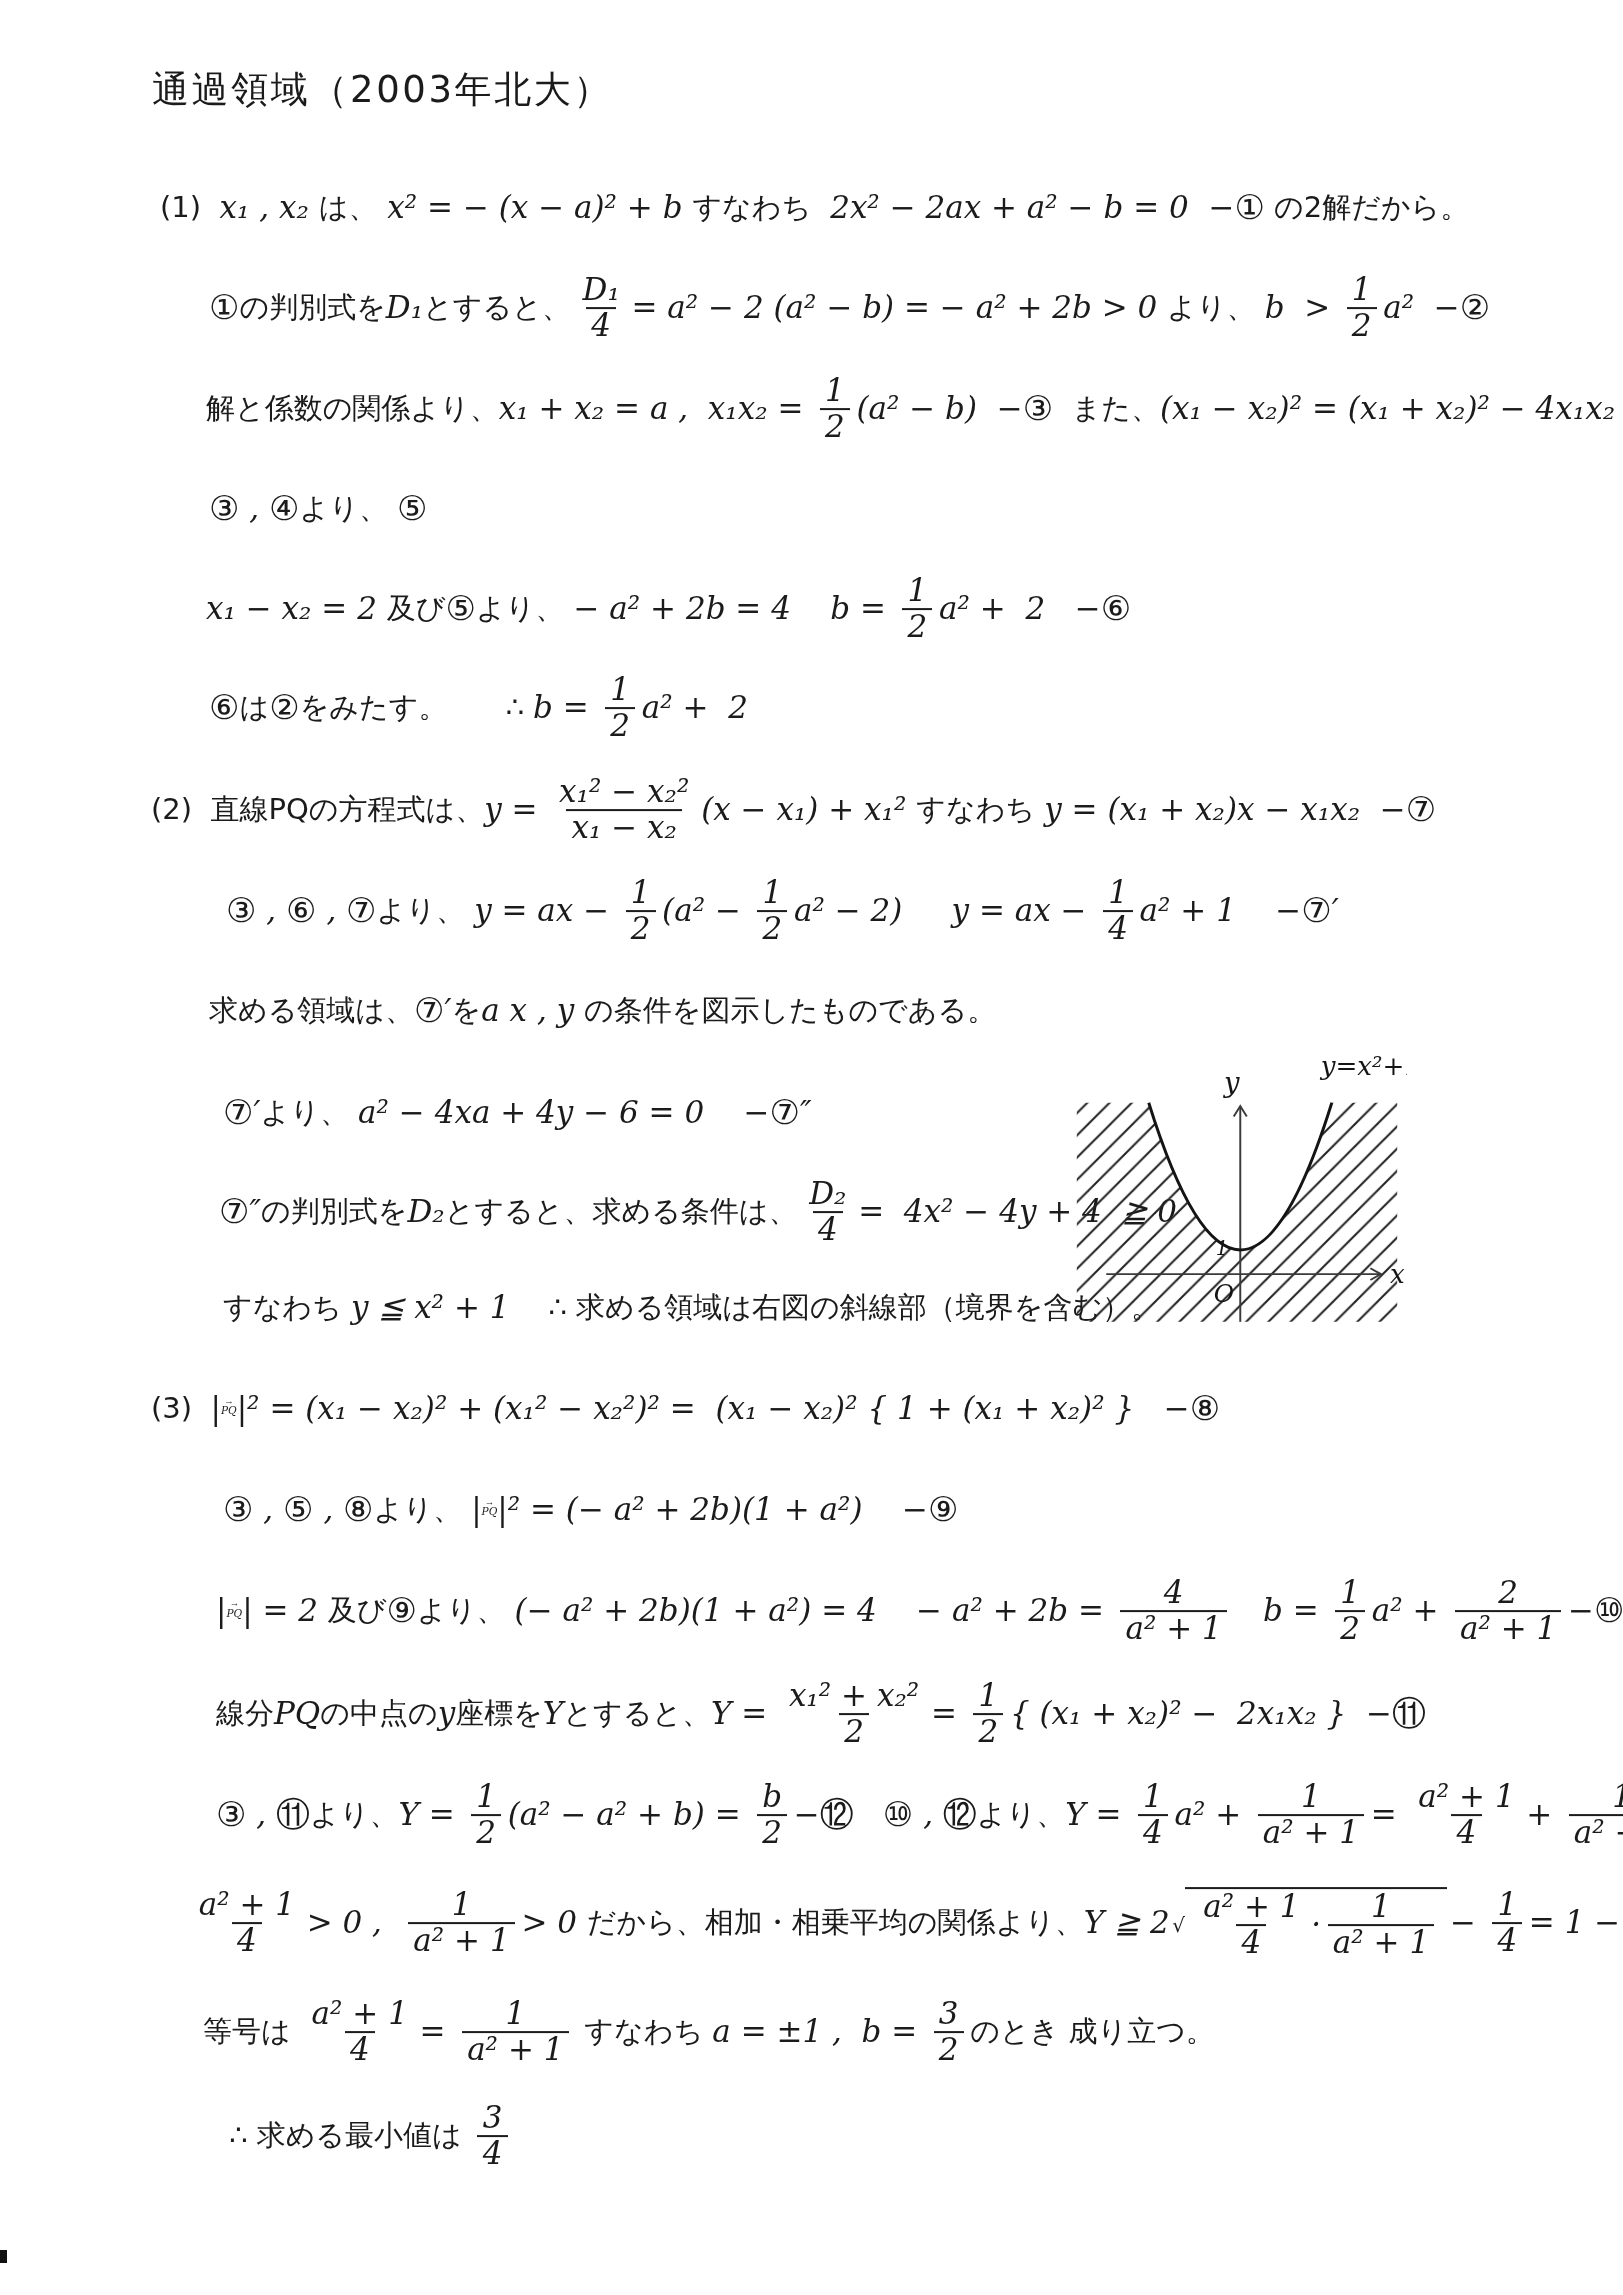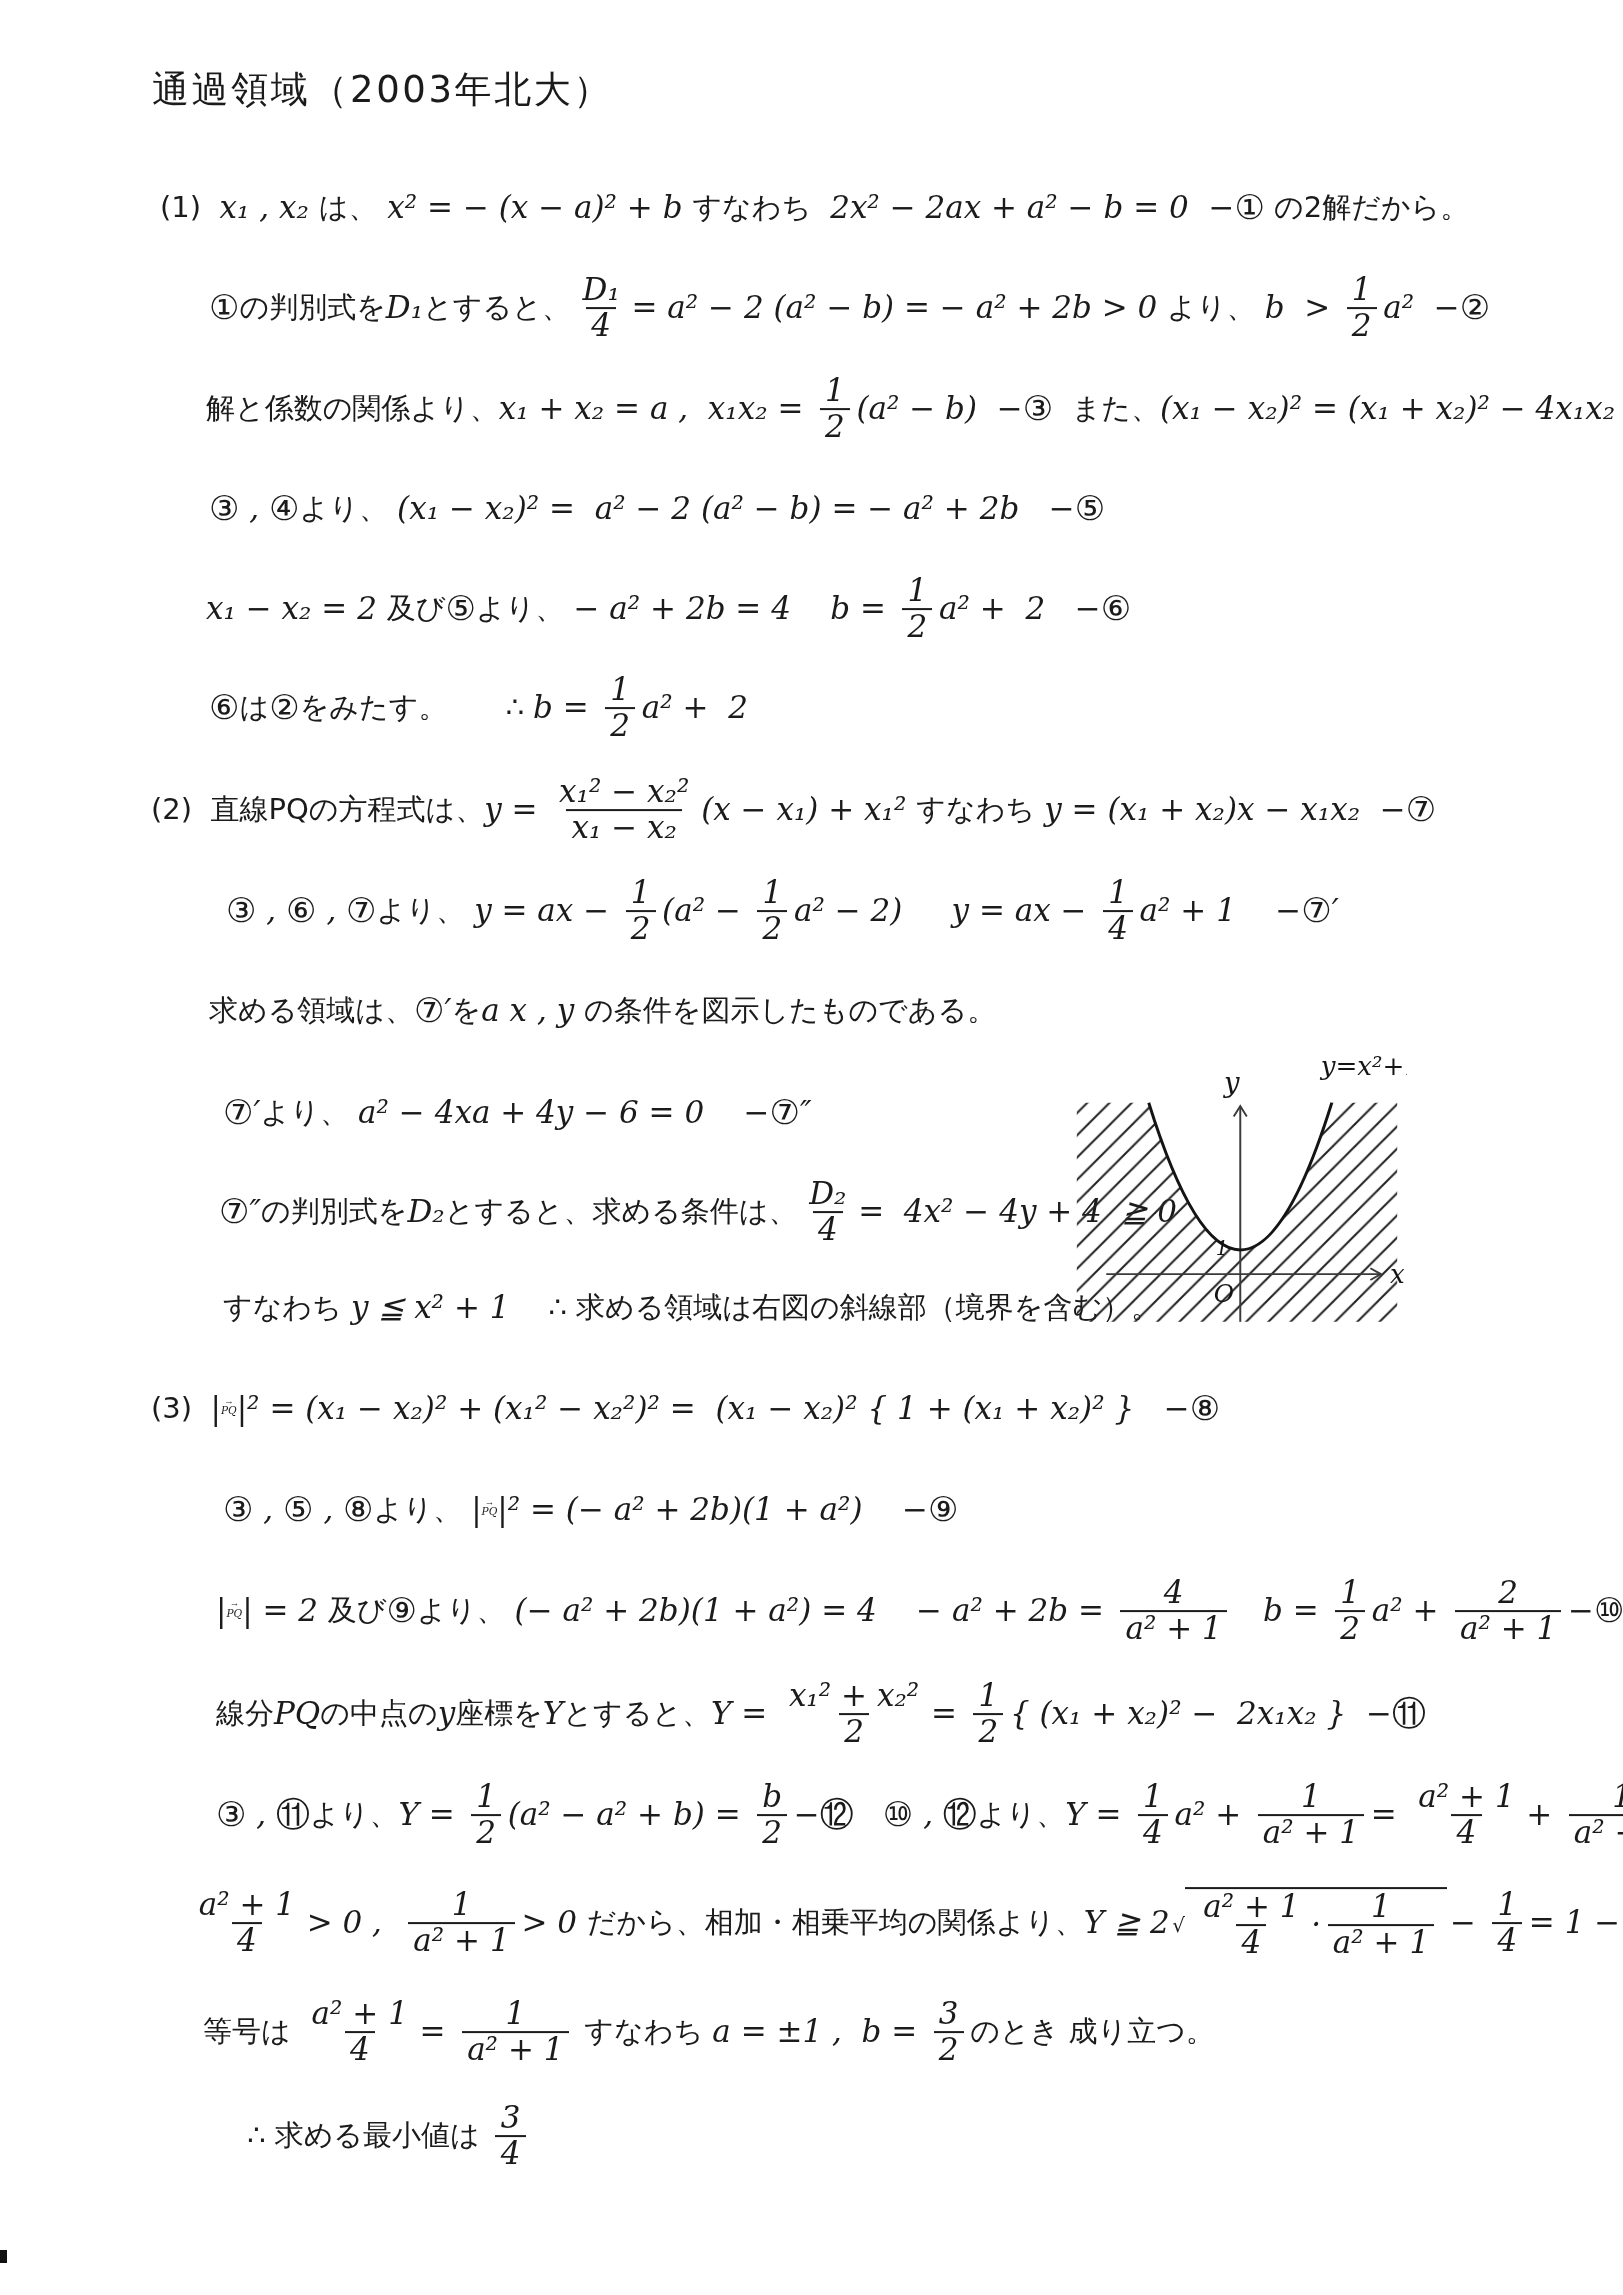--- a/index.html
+++ b/index.html
@@ -51,37 +51,37 @@
 <body>
 
 <div class="page" style="background: rgb(255, 255, 255); color: rgb(27, 27, 27);">
 
   <div class="title">通過領域（2003年北大）</div>
 
   <div id="lines">
       <div class="line" style="left: 160px; top: 208px;"><span class="t">(1)  </span><span class="m">x₁ , x₂ </span><span class="t">は、</span><span class="m"> x² = − (x − a)² + b </span><span class="t">すなわち </span><span class="m"> 2x² − 2ax + a² − b = 0  −</span><span class="c">①</span><span class="t"> の2解だから。</span></div>
       <div class="line" style="left: 209px; top: 308px;"><span class="c">①</span><span class="t">の判別式を</span><span class="m">D₁</span><span class="t">とすると、</span><span class="frac"><span class="num m"><span class="m">D₁</span></span><span class="den m"><span class="m">4</span></span></span><span class="m">= a² − 2 (a² − b) = − a² + 2b &gt; 0 </span><span class="t">より、 </span><span class="m">b  &gt; </span><span class="frac"><span class="num m"><span class="m">1</span></span><span class="den m"><span class="m">2</span></span></span><span class="m">a²  −</span><span class="c">②</span></div>
       <div class="line" style="left: 206px; top: 409px;"><span class="t">解と係数の関係より、</span><span class="m">x₁ + x₂ = a ,  x₁x₂ = </span><span class="frac"><span class="num m"><span class="m">1</span></span><span class="den m"><span class="m">2</span></span></span><span class="m">(a² − b)  −</span><span class="c">③</span><span class="t">  また、</span><span class="m">(x₁ − x₂)² = (x₁ + x₂)² − 4x₁x₂  −</span></div>
-      <div class="line" style="left: 209px; top: 509px;"><span class="c">③</span><span class="m"> , </span><span class="c">④</span><span class="t">より、 </span><span class="m">(x₁ − x₂)² =  a² − 2 (a² − b) = − a² + 2b   −</span><span class="c">⑤</span></div>
+      <div class="line" style="left: 209px; top: 509px;"><span class="c">③</span><span class="m"> , </span><span class="c">④</span><span class="t">より、 </span><span class="c">⑤</span></div>
       <div class="line" style="left: 206px; top: 609px;"><span class="m">x₁ − x₂ = 2 </span><span class="t">及び</span><span class="c">⑤</span><span class="t">より、 </span><span class="m">− a² + 2b = 4    b = </span><span class="frac"><span class="num m"><span class="m">1</span></span><span class="den m"><span class="m">2</span></span></span><span class="m">a² +  2   −</span><span class="c">⑥</span></div>
       <div class="line" style="left: 209px; top: 708px;"><span class="c">⑥</span><span class="t">は</span><span class="c">②</span><span class="t">をみたす。　　∴ </span><span class="m">b = </span><span class="frac"><span class="num m"><span class="m">1</span></span><span class="den m"><span class="m">2</span></span></span><span class="m">a² +  2</span></div>
       <div class="line" style="left: 151px; top: 810px;"><span class="t">(2)  直線PQの方程式は、</span><span class="m">y = </span><span class="frac"><span class="num m"><span class="m">x₁² − x₂²</span></span><span class="den m"><span class="m">x₁ − x₂</span></span></span><span class="m">(x − x₁) + x₁² </span><span class="t">すなわち </span><span class="m">y = (x₁ + x₂)x − x₁x₂  −</span><span class="c">⑦</span></div>
       <div class="line" style="left: 226px; top: 911px;"><span class="c">③</span><span class="m"> , </span><span class="c">⑥</span><span class="m"> , </span><span class="c">⑦</span><span class="t">より、 </span><span class="m">y = ax − </span><span class="frac"><span class="num m"><span class="m">1</span></span><span class="den m"><span class="m">2</span></span></span><span class="m">(a² − </span><span class="frac"><span class="num m"><span class="m">1</span></span><span class="den m"><span class="m">2</span></span></span><span class="m">a² − 2)     y = ax − </span><span class="frac"><span class="num m"><span class="m">1</span></span><span class="den m"><span class="m">4</span></span></span><span class="m">a² + 1    −</span><span class="c">⑦</span><span class="m">′</span></div>
       <div class="line" style="left: 209px; top: 1011px;"><span class="t">求める領域は、</span><span class="c">⑦</span><span class="m">′</span><span class="t">を</span><span class="m">a</span><span class="m"> x , y </span><span class="t">の条件を図示したものである。</span></div>
       <div class="line" style="left: 223px; top: 1113px;"><span class="c">⑦</span><span class="m">′</span><span class="t">より、 </span><span class="m">a² − 4xa + 4y − 6 = 0    −</span><span class="c">⑦</span><span class="m">″</span></div>
       <div class="line" style="left: 219px; top: 1212px;"><span class="c">⑦</span><span class="m">″</span><span class="t">の判別式を</span><span class="m">D₂</span><span class="t">とすると、求める条件は、</span><span class="frac"><span class="num m"><span class="m">D₂</span></span><span class="den m"><span class="m">4</span></span></span><span class="m">=  4x² − 4y + 4  ≧ 0</span></div>
       <div class="line" style="left: 223px; top: 1308px;"><span class="t">すなわち </span><span class="m">y ≦ x² + 1 </span><span class="t">　∴ 求める領域は右図の斜線部（境界を含む）。</span></div>
       <div class="line" style="left: 151px; top: 1409px;"><span class="t">(3)  </span><span class="m">|</span><span class="vec"><span class="arrow">→</span><span>PQ</span></span><span class="m">|² = (x₁ − x₂)² + (x₁² − x₂²)² =  (x₁ − x₂)² { 1 + (x₁ + x₂)² }   −</span><span class="c">⑧</span></div>
       <div class="line" style="left: 223px; top: 1510px;"><span class="c">③</span><span class="m"> , </span><span class="c">⑤</span><span class="m"> , </span><span class="c">⑧</span><span class="t">より、 </span><span class="m">|</span><span class="vec"><span class="arrow">→</span><span>PQ</span></span><span class="m">|² = (− a² + 2b)(1 + a²)    −</span><span class="c">⑨</span></div>
       <div class="line" style="left: 216px; top: 1611px;"><span class="m">|</span><span class="vec"><span class="arrow">→</span><span>PQ</span></span><span class="m">| = 2 </span><span class="t">及び</span><span class="c">⑨</span><span class="t">より、 </span><span class="m">(− a² + 2b)(1 + a²) = 4    − a² + 2b = </span><span class="frac"><span class="num m"><span class="m">4</span></span><span class="den m"><span class="m">a² + 1</span></span></span><span class="m">   b = </span><span class="frac"><span class="num m"><span class="m">1</span></span><span class="den m"><span class="m">2</span></span></span><span class="m">a² + </span><span class="frac"><span class="num m"><span class="m">2</span></span><span class="den m"><span class="m">a² + 1</span></span></span><span class="m">−</span><span class="c">⑩</span></div>
       <div class="line" style="left: 216px; top: 1714px;"><span class="t">線分</span><span class="m">PQ</span><span class="t">の中点の</span><span class="m">y</span><span class="t">座標を</span><span class="m">Y</span><span class="t">とすると、</span><span class="m">Y = </span><span class="frac"><span class="num m"><span class="m">x₁² + x₂²</span></span><span class="den m"><span class="m">2</span></span></span><span class="m">= </span><span class="frac"><span class="num m"><span class="m">1</span></span><span class="den m"><span class="m">2</span></span></span><span class="m">{ (x₁ + x₂)² −  2x₁x₂ }  −</span><span class="c">⑪</span></div>
       <div class="line" style="left: 216px; top: 1815px;"><span class="c">③</span><span class="m"> , </span><span class="c">⑪</span><span class="t">より、</span><span class="m">Y = </span><span class="frac"><span class="num m"><span class="m">1</span></span><span class="den m"><span class="m">2</span></span></span><span class="m">(a² − a² + b) = </span><span class="frac"><span class="num m"><span class="m">b</span></span><span class="den m"><span class="m">2</span></span></span><span class="m">−</span><span class="c">⑫</span><span class="t">　</span><span class="c">⑩</span><span class="m"> , </span><span class="c">⑫</span><span class="t">より、</span><span class="m">Y = </span><span class="frac"><span class="num m"><span class="m">1</span></span><span class="den m"><span class="m">4</span></span></span><span class="m">a² + </span><span class="frac"><span class="num m"><span class="m">1</span></span><span class="den m"><span class="m">a² + 1</span></span></span><span class="m">= </span><span class="frac"><span class="num m"><span class="m">a² + 1</span></span><span class="den m"><span class="m">4</span></span></span><span class="m">+ </span><span class="frac"><span class="num m"><span class="m">1</span></span><span class="den m"><span class="m">a² + 1</span></span></span></div>
       <div class="line" style="left: 187px; top: 1923px;"><span class="frac"><span class="num m"><span class="m">a² + 1</span></span><span class="den m"><span class="m">4</span></span></span><span class="m">&gt; 0 ,  </span><span class="frac"><span class="num m"><span class="m">1</span></span><span class="den m"><span class="m">a² + 1</span></span></span><span class="m">&gt; 0 </span><span class="t">だから、相加・相乗平均の関係より、</span><span class="m">Y ≧ 2</span><span class="sqrt"><span class="rad m">√</span><span class="body"><span class="frac"><span class="num m"><span class="m">a² + 1</span></span><span class="den m"><span class="m">4</span></span></span><span class="m">·</span><span class="frac"><span class="num m"><span class="m">1</span></span><span class="den m"><span class="m">a² + 1</span></span></span></span></span><span class="m">− </span><span class="frac"><span class="num m"><span class="m">1</span></span><span class="den m"><span class="m">4</span></span></span><span class="m">= 1 − </span></div>
       <div class="line" style="left: 203px; top: 2032px;"><span class="t">等号は </span><span class="frac"><span class="num m"><span class="m">a² + 1</span></span><span class="den m"><span class="m">4</span></span></span><span class="m">= </span><span class="frac"><span class="num m"><span class="m">1</span></span><span class="den m"><span class="m">a² + 1</span></span></span><span class="t"> すなわち </span><span class="m">a = ±1 ,  b = </span><span class="frac"><span class="num m"><span class="m">3</span></span><span class="den m"><span class="m">2</span></span></span><span class="t">のとき 成り立つ。</span></div>
-      <div class="line" style="left: 247px; top: 2136px;"><span class="t">∴ 求める最小値は </span><span class="frac"><span class="num m"><span class="m">3</span></span><span class="den m"><span class="m">4</span></span></span></div>
+      <div class="line" style="left: 229px; top: 2136px;"><span class="t">∴ 求める最小値は </span><span class="frac"><span class="num m"><span class="m">3</span></span><span class="den m"><span class="m">4</span></span></span></div>
     </div>
 
   <div class="figure">
     <svg width="340" height="288" viewBox="0 0 520 440" xmlns="http://www.w3.org/2000/svg">
       <defs>
         <pattern id="hatch" width="34" height="34" patternUnits="userSpaceOnUse">
           <path d="M0 34 L34 0" stroke="#222" stroke-width="3.2"></path>
           <path d="M-9 9 L9 -9" stroke="#222" stroke-width="3.2"></path>
           <path d="M25 43 L43 25" stroke="#222" stroke-width="3.2"></path>
         </pattern>

